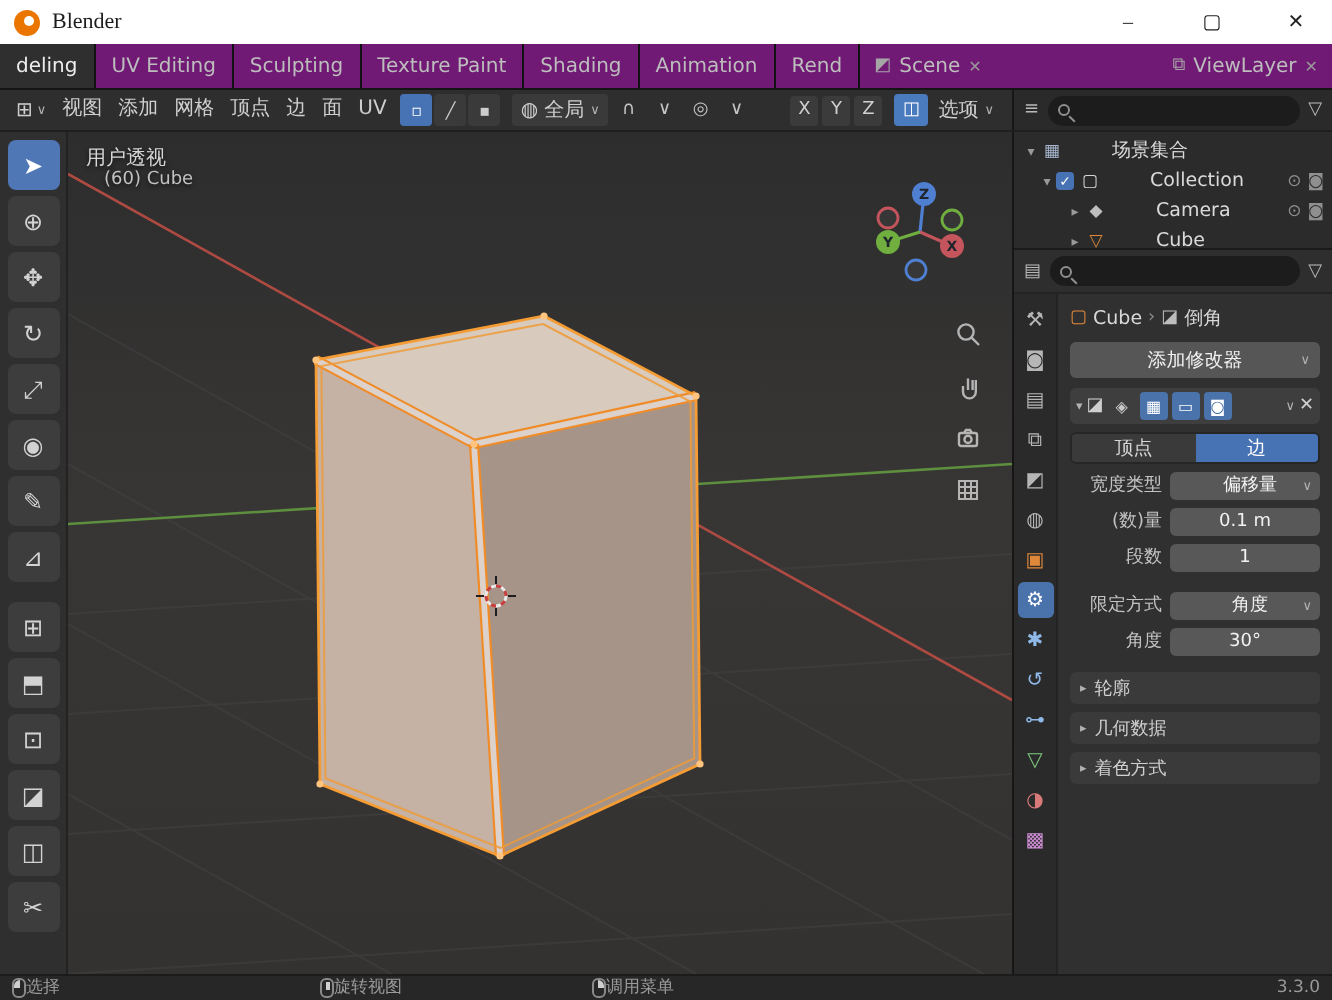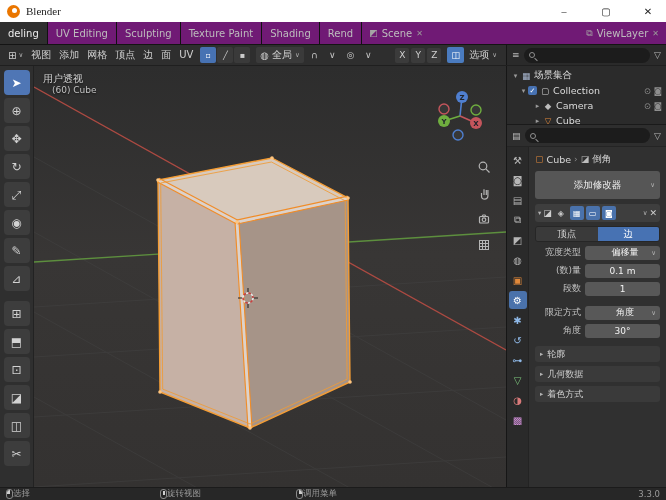--- a/index.html
+++ b/index.html
@@ -61,36 +61,36 @@
   .nav-btn { width:18px; height:18px; display:flex; align-items:center; justify-content:center; opacity:.9; }
 
   
   .rightcol { flex:0 0 160px; display:flex; flex-direction:column; border-left:1px solid #161616; min-height:0; }
   .outliner { flex:0 0 58px; background:#2b2b2b; overflow:hidden; padding-top:2px; }
   .orow { height:15px; display:flex; align-items:center; font-size:9.5px; color:#dadada; padding:0 4px; }
   .orow.ind1 { padding-left:12px; }
   .orow.ind2 { padding-left:26px; }
   .disc { width:9px; text-align:center; font-size:7px; color:#9a9a9a; flex:0 0 auto; }
   .oicon { width:12px; text-align:center; font-size:8.5px; margin-right:2px; flex:0 0 auto; }
-  .olabel { flex:1; white-space:nowrap; overflow:hidden; }
+  .olabel { flex:1; white-space:nowrap; overflow:hidden;margin-left:22px; }
   .otog { display:flex; gap:3px; align-items:center; font-size:8.5px; color:#8f8f8f; flex:0 0 auto; }
   .ocheck { width:9px; height:9px; background:#4772b3; border-radius:2px; color:#fff; font-size:7px; display:flex; align-items:center; justify-content:center; margin-right:2px; flex:0 0 auto; }
 
   .props { flex:1; display:flex; flex-direction:column; background:#303030; border-top:1px solid #1a1a1a; min-height:0; }
   .ph { flex:0 0 22px; display:flex; align-items:center; gap:4px; padding:0 5px; background:#2e2e2e; border-bottom:1px solid #242424; font-size:9px; color:#b9b9b9; }
   .pbody { flex:1; display:flex; min-height:0; }
   .ptabs { flex:0 0 22px; background:#2a2a2a; border-right:1px solid #232323; display:flex; flex-direction:column; align-items:center; padding-top:4px; gap:2px; }
   .ptab { width:18px; height:18px; border-radius:3px; display:flex; align-items:center; justify-content:center; font-size:10px; flex:0 0 auto; }
   .ptab.active { background:#4a72ab; }
   .pcontent { flex:1; padding:4px 6px; display:flex; flex-direction:column; min-width:0; }
   .crumb { display:flex; align-items:center; gap:3px; font-size:9.5px; color:#d8d8d8; height:16px; }
   .ci { font-size:9px; color:#e0883a; }
   .ci2 { font-size:9px; color:#bdbdbd; }
   .sep { color:#8a8a8a; font-size:9px; }
-  .addmod { margin-top:4px; height:28px; background:#565656; border-radius:3px; display:flex; align-items:center; justify-content:center; gap:4px; font-size:9.5px; color:#f0f0f0; position:relative; flex:0 0 auto; }
+  .addmod { margin-top:4px; height:18px; background:#565656; border-radius:3px; display:flex; align-items:center; justify-content:center; gap:4px; font-size:9.5px; color:#f0f0f0; position:relative; flex:0 0 auto; }
   .addmod .chev { position:absolute; right:5px; }
   .modh { margin-top:5px; height:18px; background:#3e3e3e; border-radius:3px; display:flex; align-items:center; gap:2px; padding:0 3px; font-size:9px; color:#cfcfcf; flex:0 0 auto; }
   .mtog { width:14px; height:14px; border-radius:2px; display:flex; align-items:center; justify-content:center; font-size:8px; color:#c9c9c9; }
   .mtog.active { background:#4a72ab; color:#fff; }
   .modh .sp { flex:1; }
   .modtabs { margin-top:4px; height:16px; display:flex; border-radius:3px; overflow:hidden; border:1px solid #262626; flex:0 0 auto; }
   .mtab { flex:1; display:flex; align-items:center; justify-content:center; font-size:9.5px; background:#3a3a3a; color:#d5d5d5; }
   .mtab.active { background:#4772b3; color:#fff; }
   .frow { margin-top:3px; display:flex; align-items:center; gap:4px; height:15px; flex:0 0 auto; }
   .frow.gap { margin-top:9px; }
@@ -125,20 +125,21 @@
     <span class="win-btn">▢</span>
     <span class="win-btn">✕</span>
   </div>
 
   <div class="topbar">
     <div class="wtab active">deling</div>
     <div class="wtab">UV Editing</div>
     <div class="wtab">Sculpting</div>
     <div class="wtab">Texture Paint</div>
     <div class="wtab">Shading</div>
+    <div class="wtab">Animation</div>
     <div class="wtab">Rend</div>
     <div class="tb-group">
       <span class="tb-icon">◩</span>
       <span>Scene</span>
       <span class="tb-x">✕</span>
     </div>
     <span class="spacer"></span>
     <div class="tb-group">
       <span class="tb-icon">⧉</span>
       <span>ViewLayer</span>

